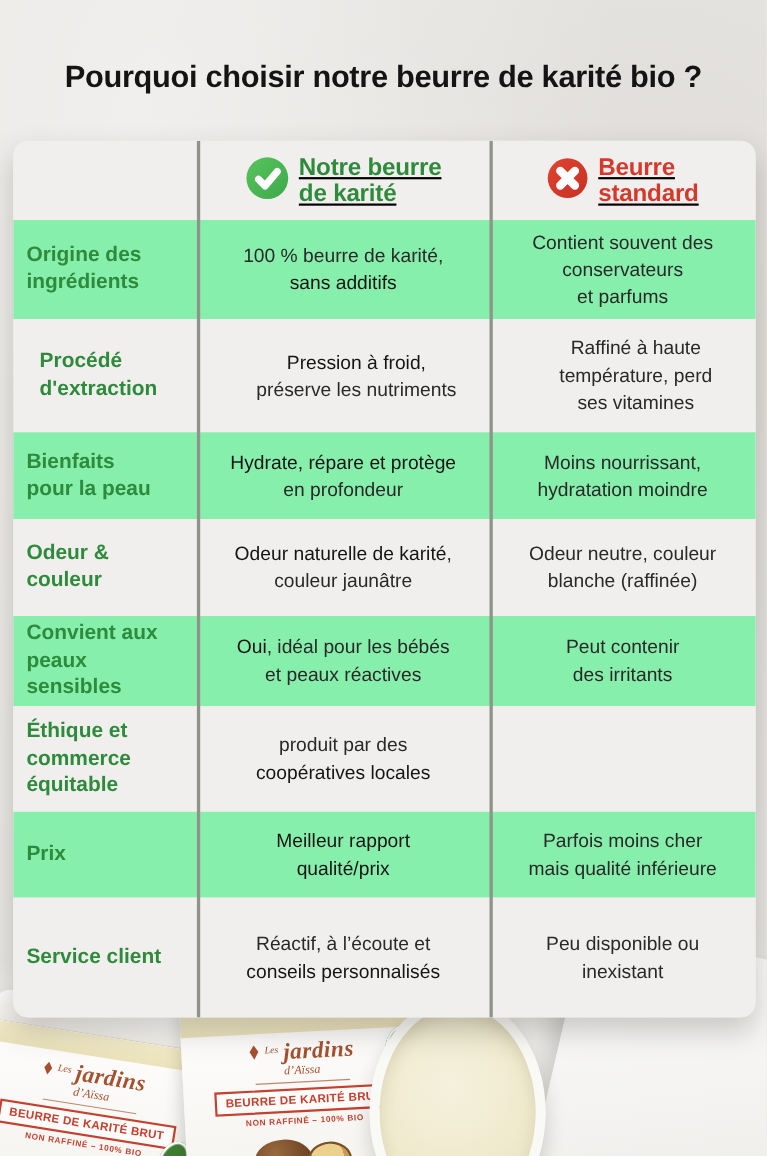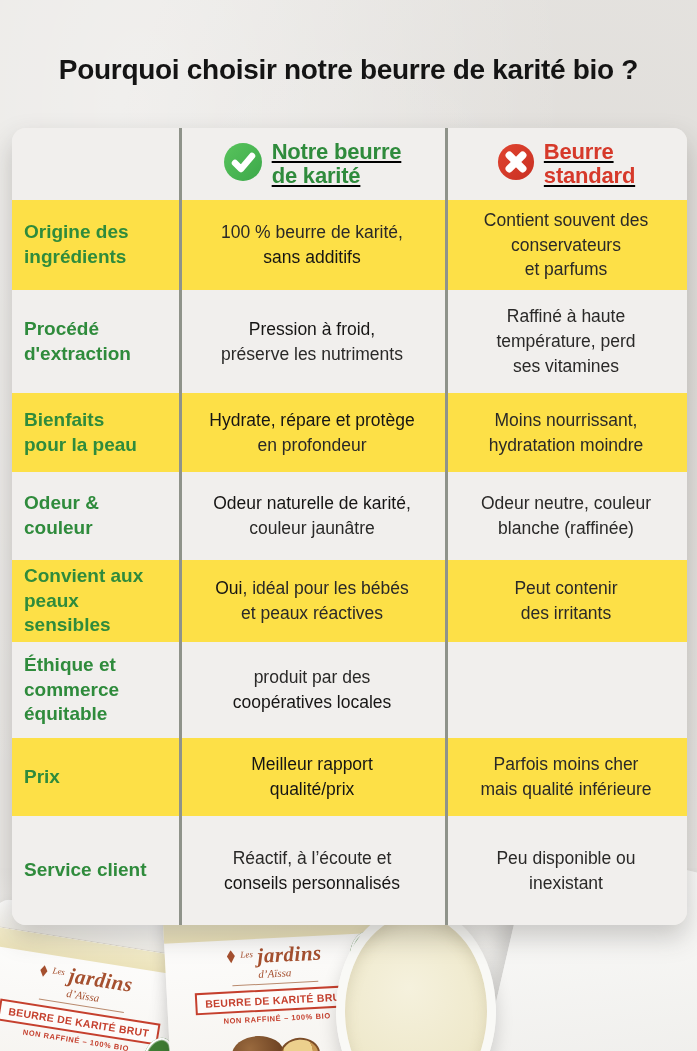--- a/index.html
+++ b/index.html
@@ -10,21 +10,21 @@
       radial-gradient(ellipse at 20% 10%, rgba(255,255,255,.35), rgba(255,255,255,0) 55%),
       radial-gradient(ellipse at 85% 30%, rgba(190,186,180,.25), rgba(190,186,180,0) 60%),
       radial-gradient(ellipse at 50% 95%, rgba(255,255,255,.5), rgba(255,255,255,0) 70%);}
   .page-title{position:absolute;top:54px;left:0;width:100%;text-align:center;
     font-size:28px;font-weight:bold;letter-spacing:-.3px;color:#141414;}
 
   
   .table{position:absolute;top:128px;left:12px;width:675px;border-radius:14px;
     overflow:hidden;box-shadow:0 12px 26px rgba(60,55,50,.25);background:#f1efed;z-index:2;}
   .row{display:grid;grid-template-columns:167px 266px 242px;background:#f1efed;}
-  .row.shaded{background:#fde047;}
+  .row.shaded{background:#86efac;}
   .row.header{height:72px;text-decoration:underline;}
   .cell{position:relative;box-sizing:border-box;}
   .label-cell{display:flex;flex-direction:column;justify-content:center;align-items:flex-start;
     padding-left:12px;color:#2f8b3c;font-weight:bold;font-size:19px;line-height:1.3;}
   .mid-cell,.std-cell{display:flex;flex-direction:column;justify-content:center;align-items:center;
     text-align:center;font-size:17.5px;line-height:1.42;color:#2a2928;padding:4px 8px;}
   .mid-cell .b,.std-cell .b{font-weight:normal;color:#161514;}
   .hdr{display:flex;align-items:center;justify-content:center;gap:9px;height:100%;}
   .hdr-text{font-weight:bold;font-size:22px;line-height:1.1;letter-spacing:-.2px;text-align:left;}
   .hdr-ours{color:#2f8b3c;}
@@ -129,21 +129,21 @@
         <div class="cell mid-cell">
           <div><span>100 % beurre de karité,</span></div>
           <div><span class="b">sans additifs</span></div>
         </div>
         <div class="cell std-cell">
           <div>Contient souvent des</div>
           <div>conservateurs</div>
           <div>et parfums</div>
         </div>
       </div>
-      <div class="row" style="height: 103px;">
+      <div class="row" style="height: 103px; margin-left: 12px;">
         <div class="cell label-cell">
           <div>Procédé</div>
           <div>d'extraction</div>
         </div>
         <div class="cell mid-cell">
           <div><span class="b">Pression à froid,</span></div>
           <div><span>préserve les nutriments</span></div>
         </div>
         <div class="cell std-cell">
           <div>Raffiné à haute</div>

